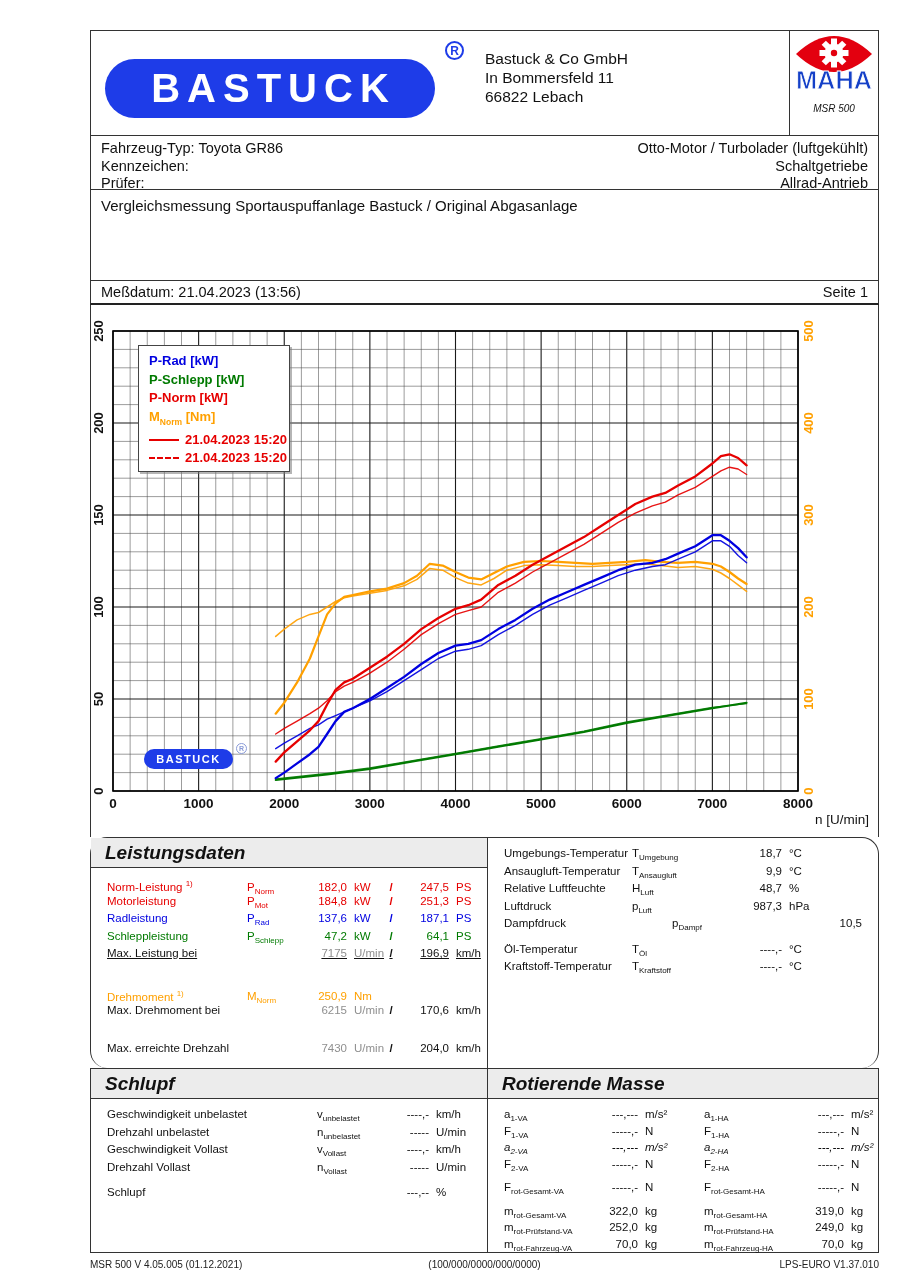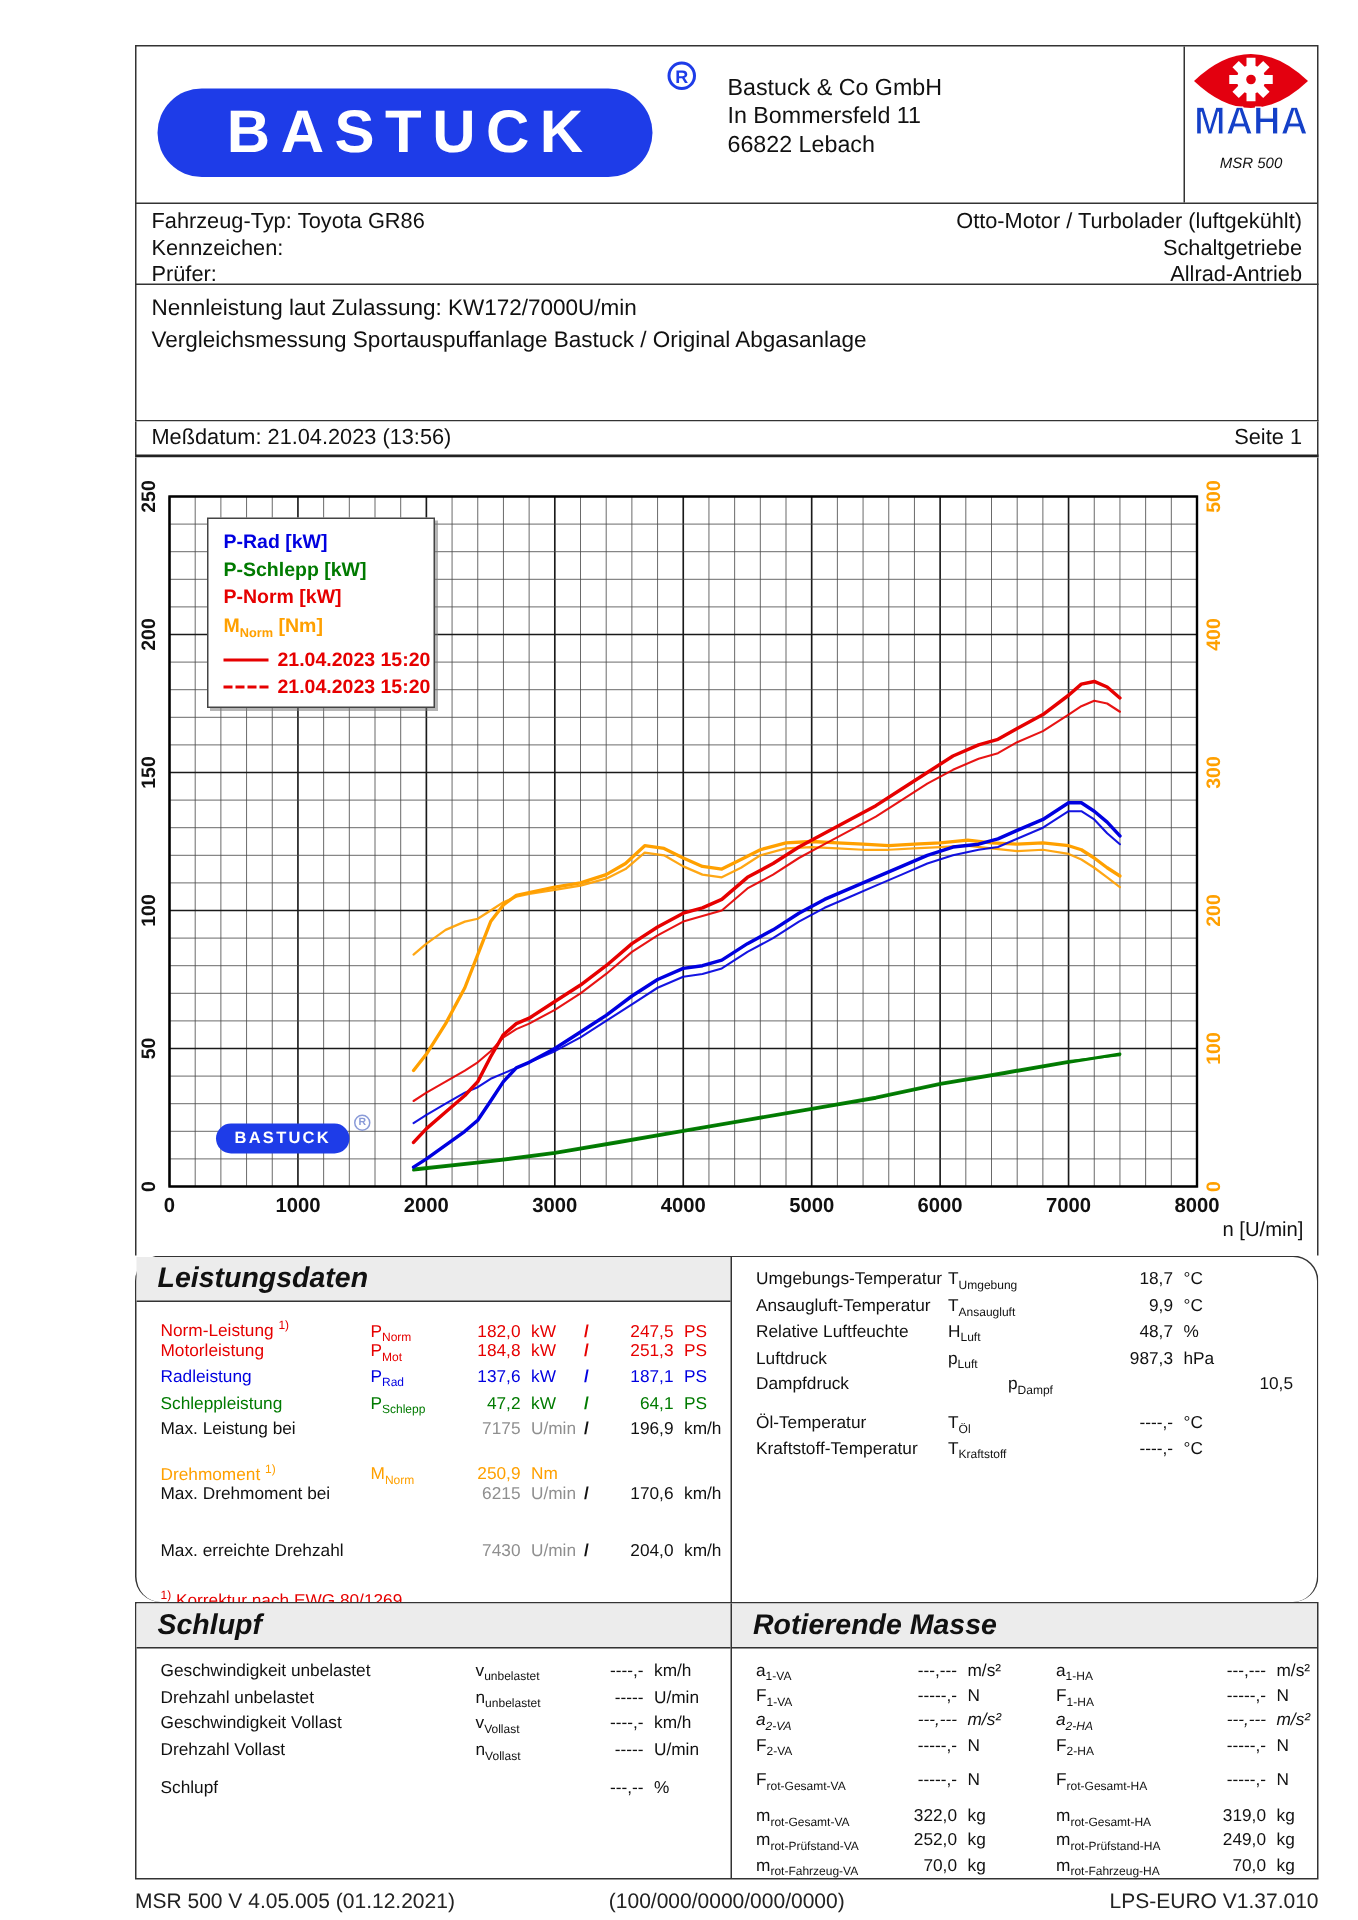--- a/index.html
+++ b/index.html
@@ -62,21 +62,21 @@
   .num { text-align:right; }
   .unit { padding-left:7px; }
   .slash { text-align:center; font-weight:bold; }
   .gray { color:#8f8f8f; }
   .fn { color:#e60000; font-size:11.5px; line-height:16px; margin-top:12px; }
   .fn sup { font-size:8px; }
   .fn sub { font-size:8px; }
   .fn2 { padding-left:12px; }
 
   
-  #footer { position:absolute; left:90px; top:1259px; width:789px; display:flex; font-size:14px; color:#222;align-items:center; }
+  #footer { position:absolute; left:90px; top:1259px; width:789px; display:flex; font-size:10px; color:#222;align-items:center; }
   #footer .f-l { flex:1; text-align:left; }
   #footer .f-c { flex:1; text-align:center; }
   #footer .f-r { flex:1; text-align:right; }
 </style>
 </head>
 <body>
 
 <div class="sec" id="sec-header">
   <div class="logo-pill">
     <span>BASTUCK</span>
@@ -120,21 +120,20 @@
     <span>Schaltgetriebe</span>
   </div>
   <div class="vrow">
     <span>Prüfer:</span>
     <span>Allrad-Antrieb</span>
   </div>
 </div>
 
 <div class="sec" id="sec-remarks">
   <div class="remarks">
-    <div>Nennleistung laut Zulassung: KW172/7000U/min</div>
     <div>Vergleichsmessung Sportauspuffanlage Bastuck / Original Abgasanlage</div>
   </div>
 </div>
 
 <div class="sec" id="sec-messdatum">
   <div class="mess">
     <span>Meßdatum: 21.04.2023 (13:56)</span>
     <span>Seite 1</span>
   </div>
 </div>
@@ -295,21 +294,21 @@
         </div>
         <div class="trow gL" style="color: rgb(0, 122, 0);">
           <span>Schleppleistung</span>
           <span>P<sub>Schlepp</sub></span>
           <span class="num">47,2</span>
           <span class="unit">kW</span>
           <span class="slash">/</span>
           <span class="num">64,1</span>
           <span class="unit">PS</span>
         </div>
-        <div class="trow gL" style="color: rgb(17, 17, 17); margin-bottom: 8px;">
+        <div class="trow gL" style="color: rgb(17, 17, 17); margin-bottom: 22px; text-decoration: underline;">
           <span style="grid-column: 1 / 3;">Max. Leistung bei</span>
           <span class="num gray">7175</span>
           <span class="unit gray">U/min</span>
           <span class="slash" style="color: rgb(17, 17, 17);">/</span>
           <span class="num" style="color: rgb(17, 17, 17);">196,9</span>
           <span class="unit" style="color: rgb(17, 17, 17);">km/h</span>
         </div>
         <div class="trow gL" style="color: rgb(255, 160, 0);">
           <span>Drehmoment <sup>1)</sup></span>
           <span>M<sub>Norm</sub></span>

